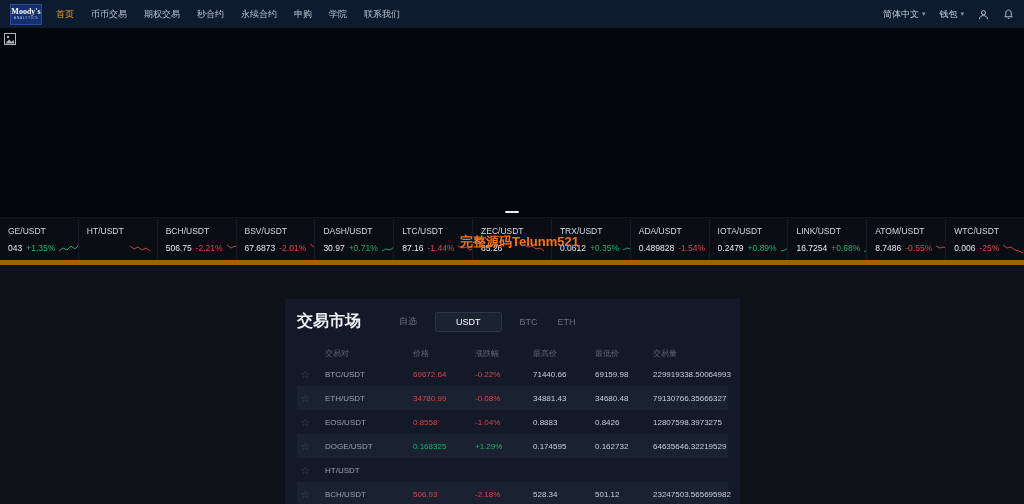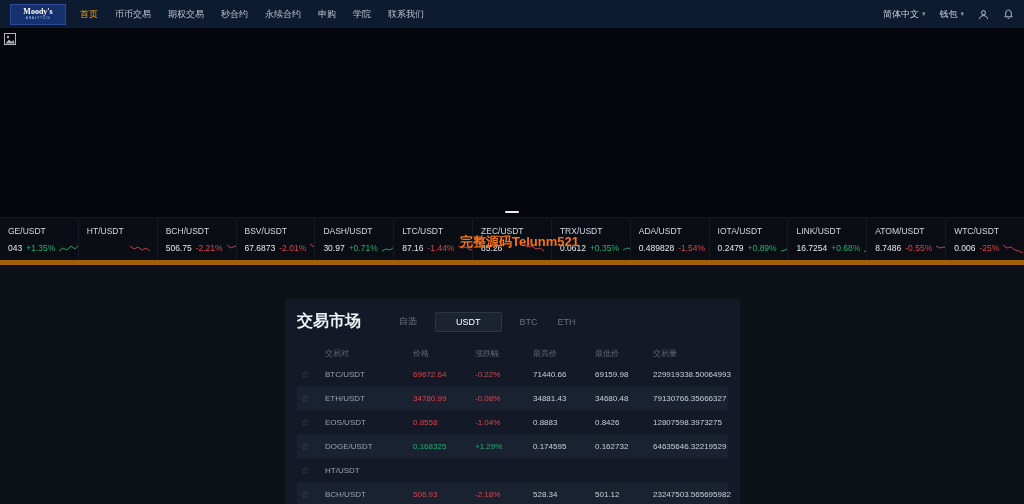--- a/index.html
+++ b/index.html
@@ -2,21 +2,21 @@
 <html><head>
 <meta charset="utf-8">
 <style>
   * { margin:0; padding:0; box-sizing:border-box; }
   html,body { width:1024px; height:504px; overflow:hidden; }
   body { background:#0b0e15; font-family:"Liberation Sans", sans-serif; color:#dfe3ea; position:relative; }
 
   
   .header { position:absolute; top:0; left:0; right:0; height:28px; background:#0d1b30;
             display:flex; align-items:center; padding:0 10px; z-index:10; }
-  .logo { width:56px; height:21px; background:#16306e; border:1px solid #2c4a96; display:flex;
+  .logo { width:32px; height:21px; background:#16306e; border:1px solid #2c4a96; display:flex;
           flex-direction:column; align-items:center; justify-content:center; margin-right:14px; }
   .logo .l1 { font-family:"Liberation Serif", serif; font-size:8px; color:#ffffff; line-height:9px; font-weight:bold; }
   .logo .l2 { font-size:3.5px; letter-spacing:.6px; color:#9fc2ef; line-height:5px; }
   .nav { display:flex; gap:17px; font-size:9px; color:#b9c2d0; }
   .nav .item { cursor:pointer; line-height:28px;text-align:center; }
   .nav .item.active { color:#f0a11a; }
   .header-right { margin-left:auto; display:flex; align-items:center; gap:14px; font-size:9px; color:#c7cfdb; }
   .hr-item { display:flex; align-items:center; gap:3px; cursor:pointer;text-align:right; }
   .caret { font-size:7px; color:#8b95a6; }
   .hicon { width:11px; height:11px; display:block; }

